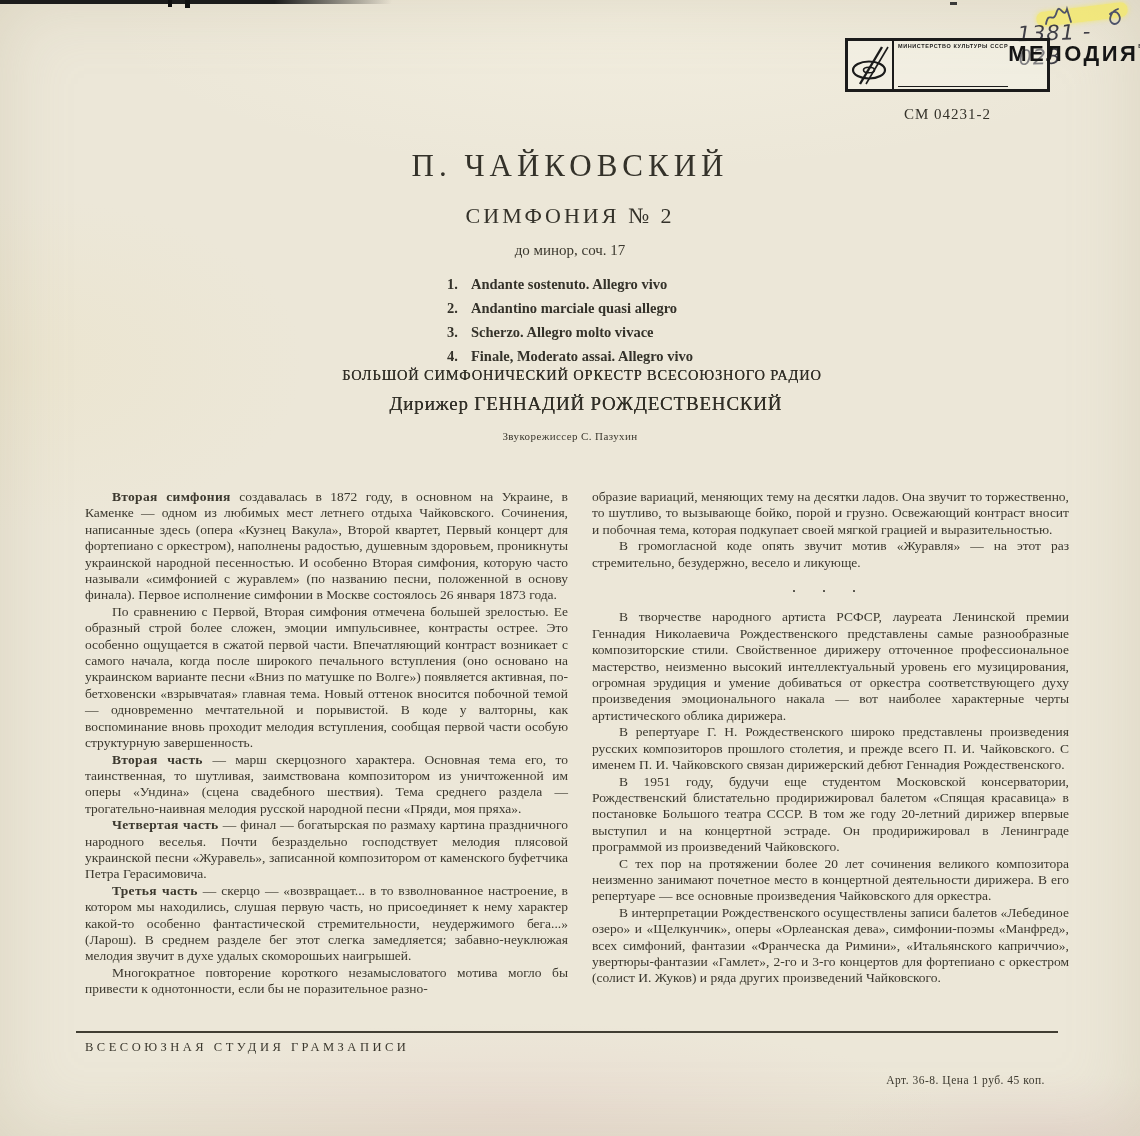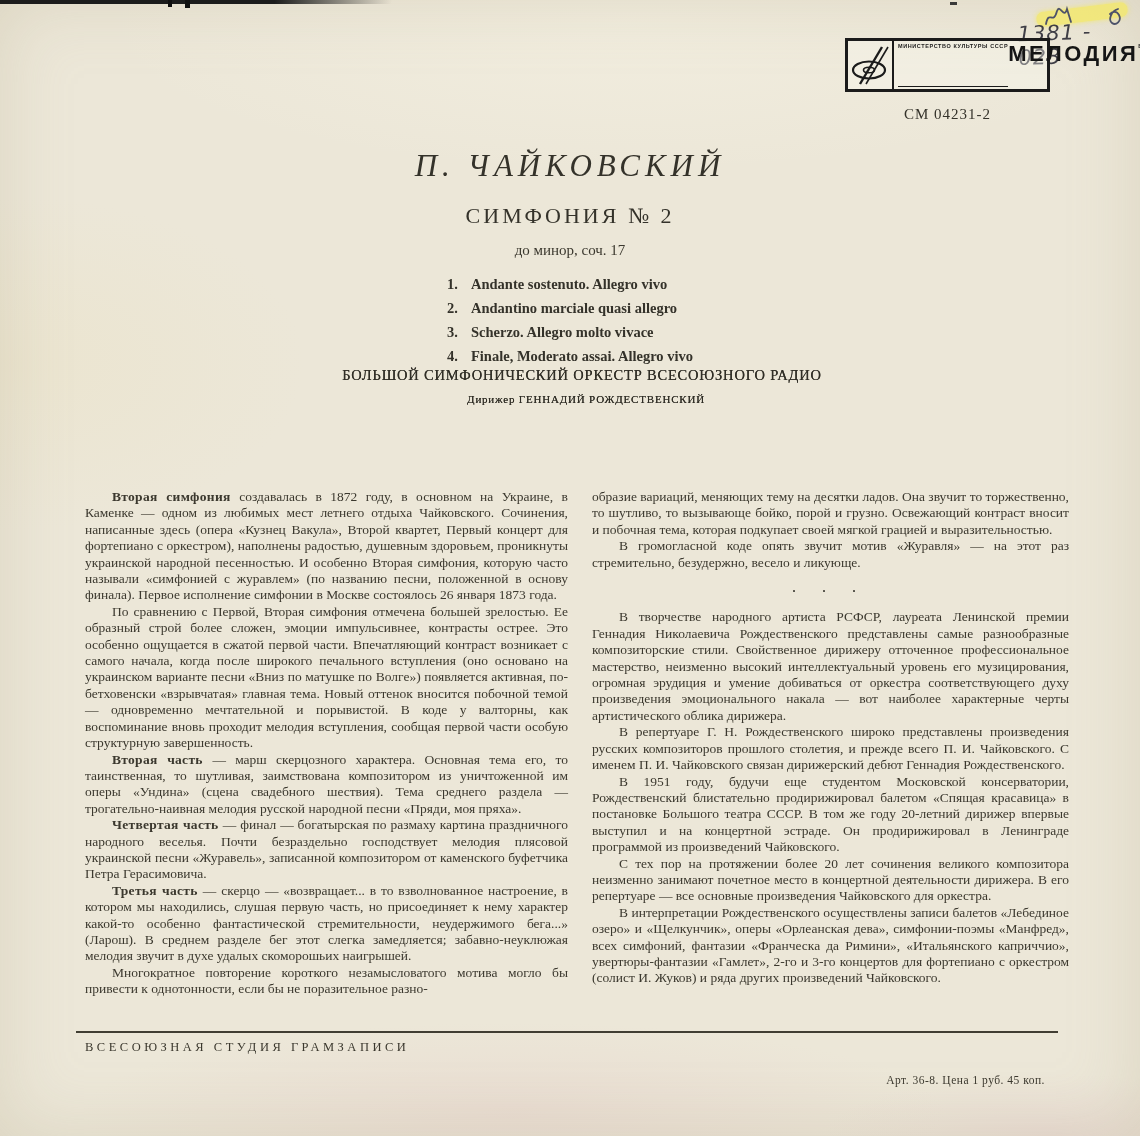--- a/index.html
+++ b/index.html
@@ -35,35 +35,35 @@
   .logo-text{flex:1;display:flex;flex-direction:row;justify-content:space-between;padding:2px 3px 2px 4px;
     font-family:"Liberation Sans","DejaVu Sans",sans-serif;}
   .logo-top{font-size:5.5px;letter-spacing:.6px;font-weight:bold;color:#1b1b1b;
     border-bottom:1.5px solid #1b1b1b;padding-bottom:1px;white-space:nowrap;}
   .logo-brand{font-size:22px;font-weight:bold;letter-spacing:2.5px;color:#151515;line-height:22px;white-space:nowrap;}
   .logo-bottom{font-size:5.5px;letter-spacing:.4px;font-weight:bold;color:#1b1b1b;white-space:nowrap;}
   .catalog{position:absolute;left:845px;top:106px;width:205px;text-align:center;
     font-size:15px;letter-spacing:1px;color:#34322a;}
   
   .composer{position:absolute;left:0;right:0;top:148px;text-align:center;
-    font-size:31px;letter-spacing:5px;color:#34322a;font-style:italic;}
+    font-size:31px;letter-spacing:5px;color:#34322a;}
   .work{position:absolute;left:0;right:0;top:203px;text-align:center;
     font-size:22px;letter-spacing:3px;color:#34322a;}
   .key{position:absolute;left:0;right:0;top:242px;text-align:center;
     font-size:15px;color:#3b382e;}
   
   .tracks-wrap{position:absolute;left:0;right:0;top:272px;text-align:center;font-weight:bold;}
   .tracks{display:inline-block;text-align:left;}
   .track-row{font-size:14.5px;line-height:24px;color:#34322a;}
   .track-num{display:inline-block;width:24px;}
   
   .orchestra{position:absolute;left:0;right:0;top:367px;text-align:center;
     font-size:14.5px;letter-spacing:.8px;color:#302e26;text-shadow:0 0 .4px #302e26;padding-left:24px;}
   .conductor{position:absolute;left:0;right:0;top:393px;text-align:center;
-    font-size:11px;letter-spacing:.8px;color:#302e26;text-shadow:0 0 .4px #302e26;margin-left:32px;}
+    font-size:19px;letter-spacing:.8px;color:#302e26;text-shadow:0 0 .4px #302e26;margin-left:32px;}
   .engineer{position:absolute;left:0;right:0;top:430px;text-align:center;
     font-size:11px;letter-spacing:.4px;color:#3b382e;}
   
   .col{position:absolute;top:489px;font-size:13.5px;line-height:16.4px;text-align:justify;}
   .col-left{left:85px;width:483px;}
   .col-right{left:592px;width:477px;}
   .para{margin:0;text-indent:27px;}
   .para.no-indent{text-indent:0;}
   .para b{letter-spacing:.3px;}
   .separator{text-indent:0;text-align:center;letter-spacing:26px;font-weight:bold;
@@ -110,20 +110,21 @@
   <div class="composer">П. ЧАЙКОВСКИЙ</div>
   <div class="work">СИМФОНИЯ № 2</div>
   <div class="key">до минор, соч. 17</div>
 
   <div class="tracks-wrap">
     <div class="tracks" id="tracks"><div class="track-row"><span class="track-num">1.</span><span>Andante sostenuto. Allegro vivo</span></div><div class="track-row"><span class="track-num">2.</span><span>Andantino marciale quasi allegro</span></div><div class="track-row"><span class="track-num">3.</span><span>Scherzo. Allegro molto vivace</span></div><div class="track-row"><span class="track-num">4.</span><span>Finale, Moderato assai. Allegro vivo</span></div></div>
   </div>
 
   <div class="orchestra">БОЛЬШОЙ СИМФОНИЧЕСКИЙ ОРКЕСТР ВСЕСОЮЗНОГО РАДИО</div>
   <div class="conductor">Дирижер ГЕННАДИЙ РОЖДЕСТВЕНСКИЙ</div>
+  <div class="engineer">Звукорежиссер С. Пазухин</div>
 
   <div class="col col-left" id="col-left">
       <p class="para"><b>Вторая симфония </b>создавалась в 1872 году, в основном на Украине, в Каменке — одном из любимых мест летнего отдыха Чайковского. Сочинения, написанные здесь (опера «Кузнец Вакула», Второй квартет, Первый концерт для фортепиано с оркестром), наполнены радостью, душевным здоровьем, проникнуты украинской народной песенностью. И особенно Вторая симфония, которую часто называли «симфонией с журавлем» (по названию песни, положенной в основу финала). Первое исполнение симфонии в Москве состоялось 26 января 1873 года.</p>
       <p class="para">По сравнению с Первой, Вторая симфония отмечена большей зрелостью. Ее образный строй более сложен, эмоции импульсивнее, контрасты острее. Это особенно ощущается в сжатой первой части. Впечатляющий контраст возникает с самого начала, когда после широкого печального вступления (оно основано на украинском варианте песни «Вниз по матушке по Волге») появляется активная, по-бетховенски «взрывчатая» главная тема. Новый оттенок вносится побочной темой — одновременно мечтательной и порывистой. В коде у валторны, как воспоминание вновь проходит мелодия вступления, сообщая первой части особую структурную завершенность.</p>
       <p class="para"><b>Вторая часть </b>— марш скерцозного характера. Основная тема его, то таинственная, то шутливая, заимствована композитором из уничтоженной им оперы «Ундина» (сцена свадебного шествия). Тема среднего раздела — трогательно-наивная мелодия русской народной песни «Пряди, моя пряха».</p>
       <p class="para"><b>Четвертая часть </b>— финал — богатырская по размаху картина праздничного народного веселья. Почти безраздельно господствует мелодия плясовой украинской песни «Журавель», записанной композитором от каменского буфетчика Петра Герасимовича.</p>
       <p class="para"><b>Третья часть </b>— скерцо — «возвращает... в то взволнованное настроение, в котором мы находились, слушая первую часть, но присоединяет к нему характер какой-то особенно фантастической стремительности, неудержимого бега...» (Ларош). В среднем разделе бег этот слегка замедляется; забавно-неуклюжая мелодия звучит в духе удалых скоморошьих наигрышей.</p>
       <p class="para">Многократное повторение короткого незамысловатого мотива могло бы привести к однотонности, если бы не поразительное разно-</p>
     </div>
   <div class="col col-right" id="col-right">

